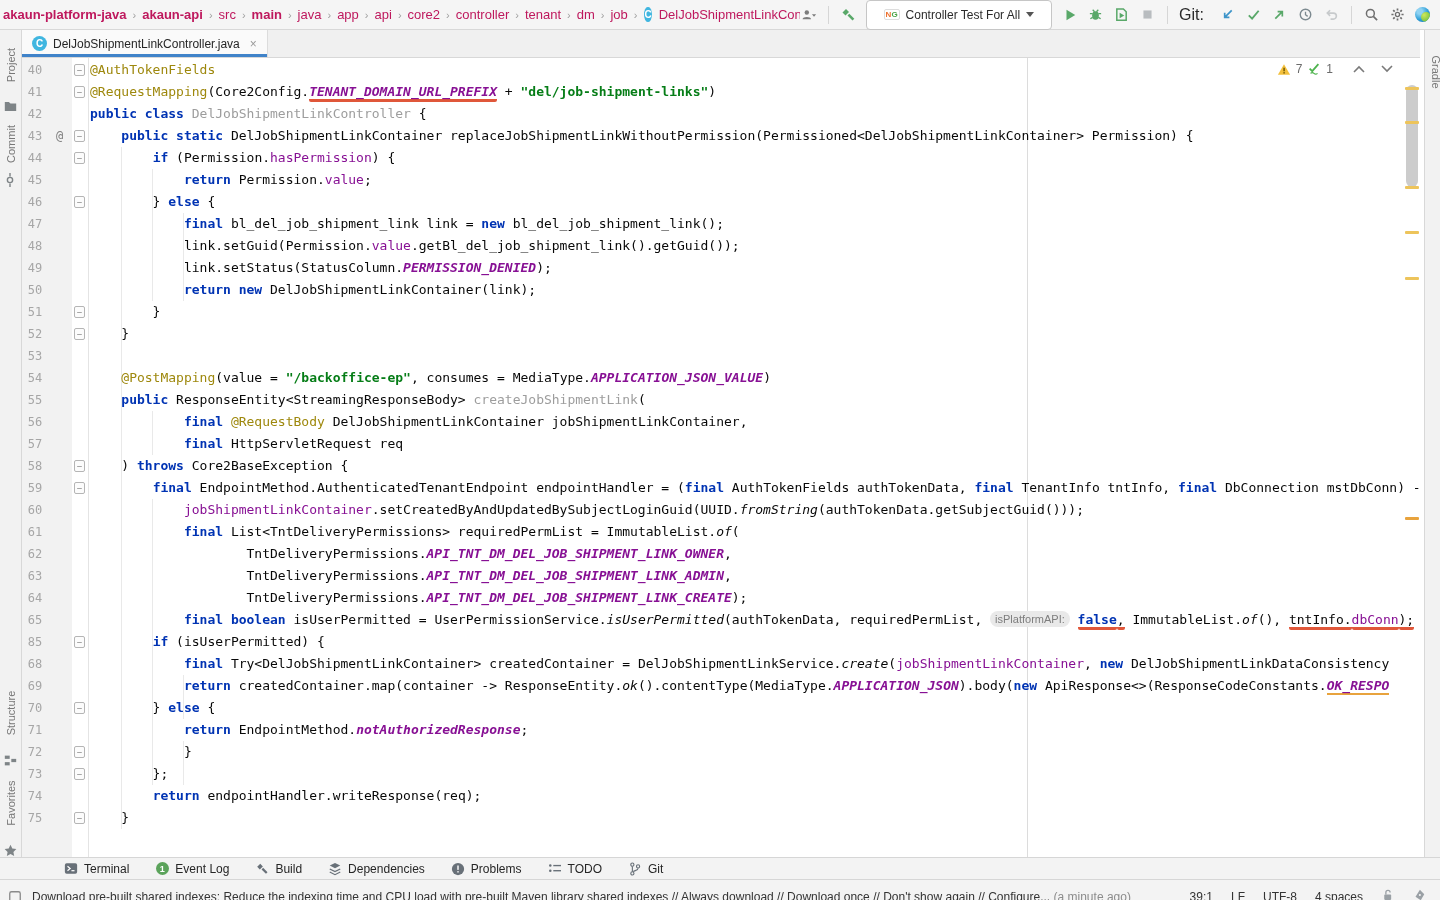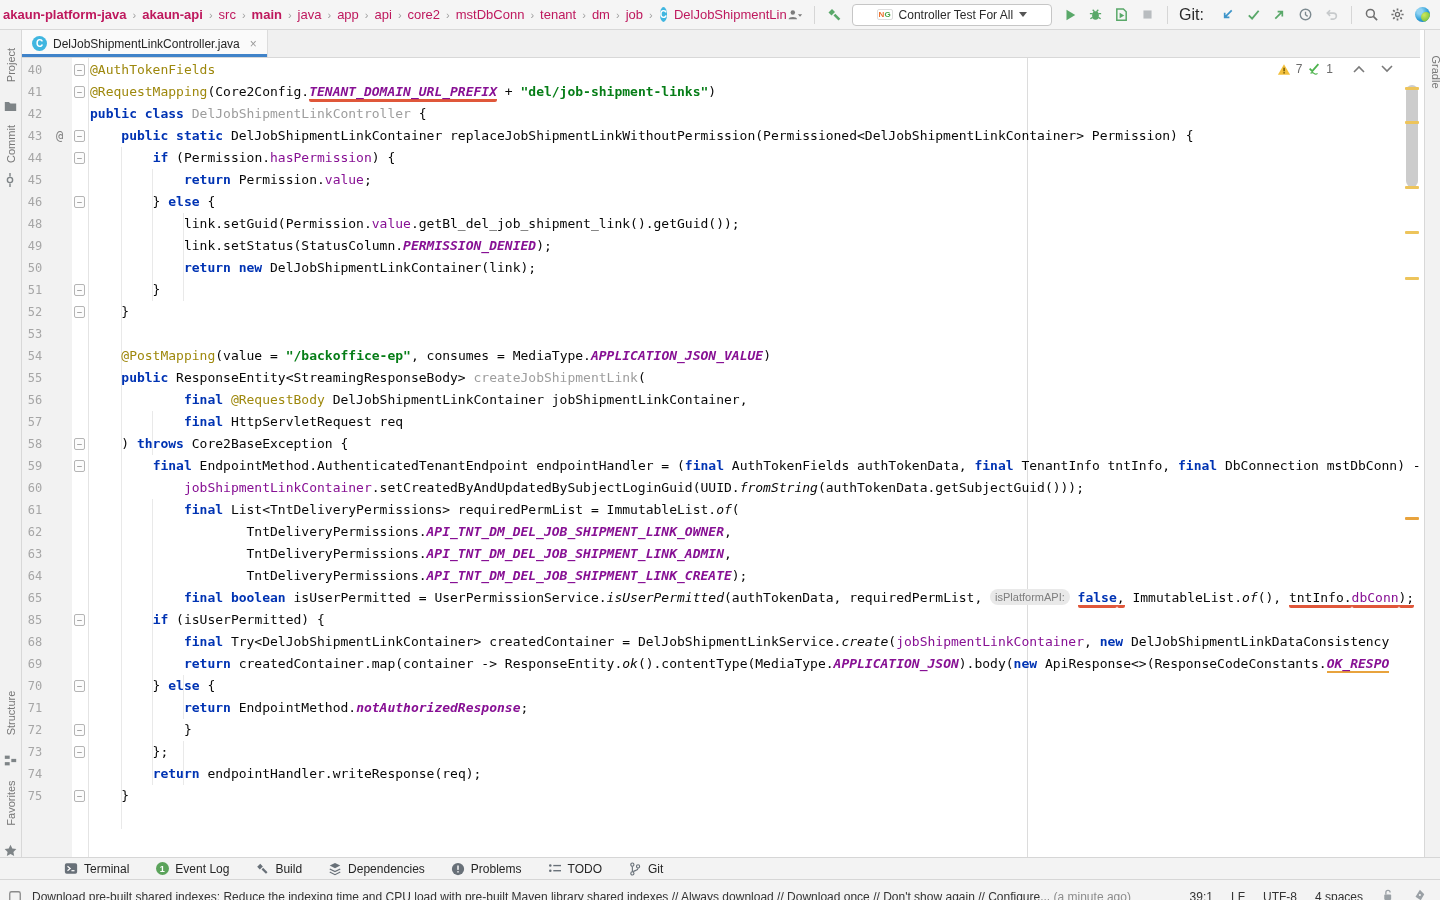--- a/index.html
+++ b/index.html
@@ -14,21 +14,21 @@
   .crumb { font-size:13px; color:#be185d; padding:0 1px; cursor:default; }
   .crumb.b { font-weight:bold; }
   .crumb-sep { color:#9f9f9f; font-size:11px; padding:0 3px; }
   .class-badge { display:inline-flex; width:15px; height:15px; border-radius:50%;
     background:#40b6e0; color:#fff; font-size:10px; font-weight:bold;
     align-items:center; justify-content:center; margin:0 4px 0 2px; }
   .topbar-right { display:flex; align-items:center; gap:9px; padding-right:10px; }
   .tb-ico { width:17px; height:17px; display:inline-flex; align-items:center; justify-content:center; }
   .tb-sep { width:1px; height:18px; background:#d6d6d6; margin:0 2px; }
   .runbox { display:flex; align-items:center; gap:6px; background:#fff;
-    border:1px solid #c6c6c6; border-radius:4px; height:22px; padding:0 24px; font-size:12px; color:#2b2b2b; }
+    border:1px solid #c6c6c6; border-radius:4px; height:30px; padding:0 17px; font-size:12px; color:#2b2b2b; }
   .ng-badge { font-size:8px; font-weight:bold; letter-spacing:0; border:1px solid #ddd; border-radius:2px; padding:0 1px; }
   .ng-badge .n { color:#ed6f2d; } .ng-badge .g { color:#4ba446; }
   .caret-down { width:0; height:0; border-left:4px solid transparent; border-right:4px solid transparent; border-top:5px solid #555; }
   .git-label { font-size:16px; color:#2b2b2b; margin-right:6px; }
   .ball { width:15px; height:15px; border-radius:50%;
     background:radial-gradient(circle at 32% 30%, #8fd2f2 0 18%, #2e9fd8 55%, #1b6fa8 100%);
     position:relative; overflow:hidden; }
   .ball::after { content:""; position:absolute; left:6px; top:5px; width:10px; height:10px;
     border-radius:50%; background:radial-gradient(circle at 30% 30%, #cfe75a, #54b335); }
 
@@ -127,21 +127,21 @@
         <span class="crumb b">main</span>
         <span class="crumb-sep">›</span>
         <span class="crumb">java</span>
         <span class="crumb-sep">›</span>
         <span class="crumb">app</span>
         <span class="crumb-sep">›</span>
         <span class="crumb">api</span>
         <span class="crumb-sep">›</span>
         <span class="crumb">core2</span>
         <span class="crumb-sep">›</span>
-        <span class="crumb">mstDbConn</span>
+        <span class="crumb">controller</span>
         <span class="crumb-sep">›</span>
         <span class="crumb">tenant</span>
         <span class="crumb-sep">›</span>
         <span class="crumb">dm</span>
         <span class="crumb-sep">›</span>
         <span class="crumb">job</span>
         <span class="crumb-sep">›</span>
         <span class="class-badge">C</span>
         <span class="crumb">DelJobShipmentLinkController</span>
       </div>
@@ -302,20 +302,21 @@
     <div class="iguide" style="left:161px; top:683px; height:44px;"></div>
 
     <div id="code-rows">
         <div class="row"><span class="ln">40</span><span class="gut"><span class="fold">−</span></span><span class="cd"><span class="c-a">@AuthTokenFields</span></span></div>
         <div class="row"><span class="ln">41</span><span class="gut"><span class="fold">−</span></span><span class="cd"><span class="c-a">@RequestMapping</span><span>(Core2Config.</span><span class="c-C c-r">TENANT_DOMAIN_URL_PREFIX</span><span> + </span><span class="c-s">"del/job-shipment-links"</span><span>)</span></span></div>
         <div class="row"><span class="ln">42</span><span class="gut"></span><span class="cd"><span class="c-k">public class </span><span class="c-g">DelJobShipmentLinkController</span><span> {</span></span></div>
         <div class="row"><span class="ln">43</span><span class="gut"><span class="at">@</span><span class="fold">−</span></span><span class="cd"><span>    </span><span class="c-k">public static </span><span>DelJobShipmentLinkContainer replaceJobShipmentLinkWithoutPermission(Permissioned&lt;DelJobShipmentLinkContainer&gt; Permission) {</span></span></div>
         <div class="row"><span class="ln">44</span><span class="gut"><span class="fold">−</span></span><span class="cd"><span>        </span><span class="c-k">if </span><span>(Permission.</span><span class="c-f">hasPermission</span><span>) {</span></span></div>
         <div class="row"><span class="ln">45</span><span class="gut"></span><span class="cd"><span>            </span><span class="c-k">return </span><span>Permission.</span><span class="c-f">value</span><span>;</span></span></div>
         <div class="row"><span class="ln">46</span><span class="gut"><span class="fold">−</span></span><span class="cd"><span>        } </span><span class="c-k">else </span><span>{</span></span></div>
+        <div class="row"><span class="ln">47</span><span class="gut"></span><span class="cd"><span>            </span><span class="c-k">final </span><span>bl_del_job_shipment_link link = </span><span class="c-k">new </span><span>bl_del_job_shipment_link();</span></span></div>
         <div class="row"><span class="ln">48</span><span class="gut"></span><span class="cd"><span>            link.setGuid(Permission.</span><span class="c-f">value</span><span>.getBl_del_job_shipment_link().getGuid());</span></span></div>
         <div class="row"><span class="ln">49</span><span class="gut"></span><span class="cd"><span>            link.setStatus(StatusColumn.</span><span class="c-C">PERMISSION_DENIED</span><span>);</span></span></div>
         <div class="row"><span class="ln">50</span><span class="gut"></span><span class="cd"><span>            </span><span class="c-k">return new </span><span>DelJobShipmentLinkContainer(link);</span></span></div>
         <div class="row"><span class="ln">51</span><span class="gut"><span class="fold">−</span></span><span class="cd"><span>        }</span></span></div>
         <div class="row"><span class="ln">52</span><span class="gut"><span class="fold">−</span></span><span class="cd"><span>    }</span></span></div>
         <div class="row"><span class="ln">53</span><span class="gut"></span><span class="cd"></span></div>
         <div class="row"><span class="ln">54</span><span class="gut"></span><span class="cd"><span>    </span><span class="c-a">@PostMapping</span><span>(value = </span><span class="c-s">"/backoffice-ep"</span><span>, consumes = MediaType.</span><span class="c-C">APPLICATION_JSON_VALUE</span><span>)</span></span></div>
         <div class="row"><span class="ln">55</span><span class="gut"></span><span class="cd"><span>    </span><span class="c-k">public </span><span>ResponseEntity&lt;StreamingResponseBody&gt; </span><span class="c-g">createJobShipmentLink</span><span>(</span></span></div>
         <div class="row"><span class="ln">56</span><span class="gut"></span><span class="cd"><span>            </span><span class="c-k">final </span><span class="c-a">@RequestBody </span><span>DelJobShipmentLinkContainer jobShipmentLinkContainer,</span></span></div>
         <div class="row"><span class="ln">57</span><span class="gut"></span><span class="cd"><span>            </span><span class="c-k">final </span><span>HttpServletRequest req</span></span></div>

